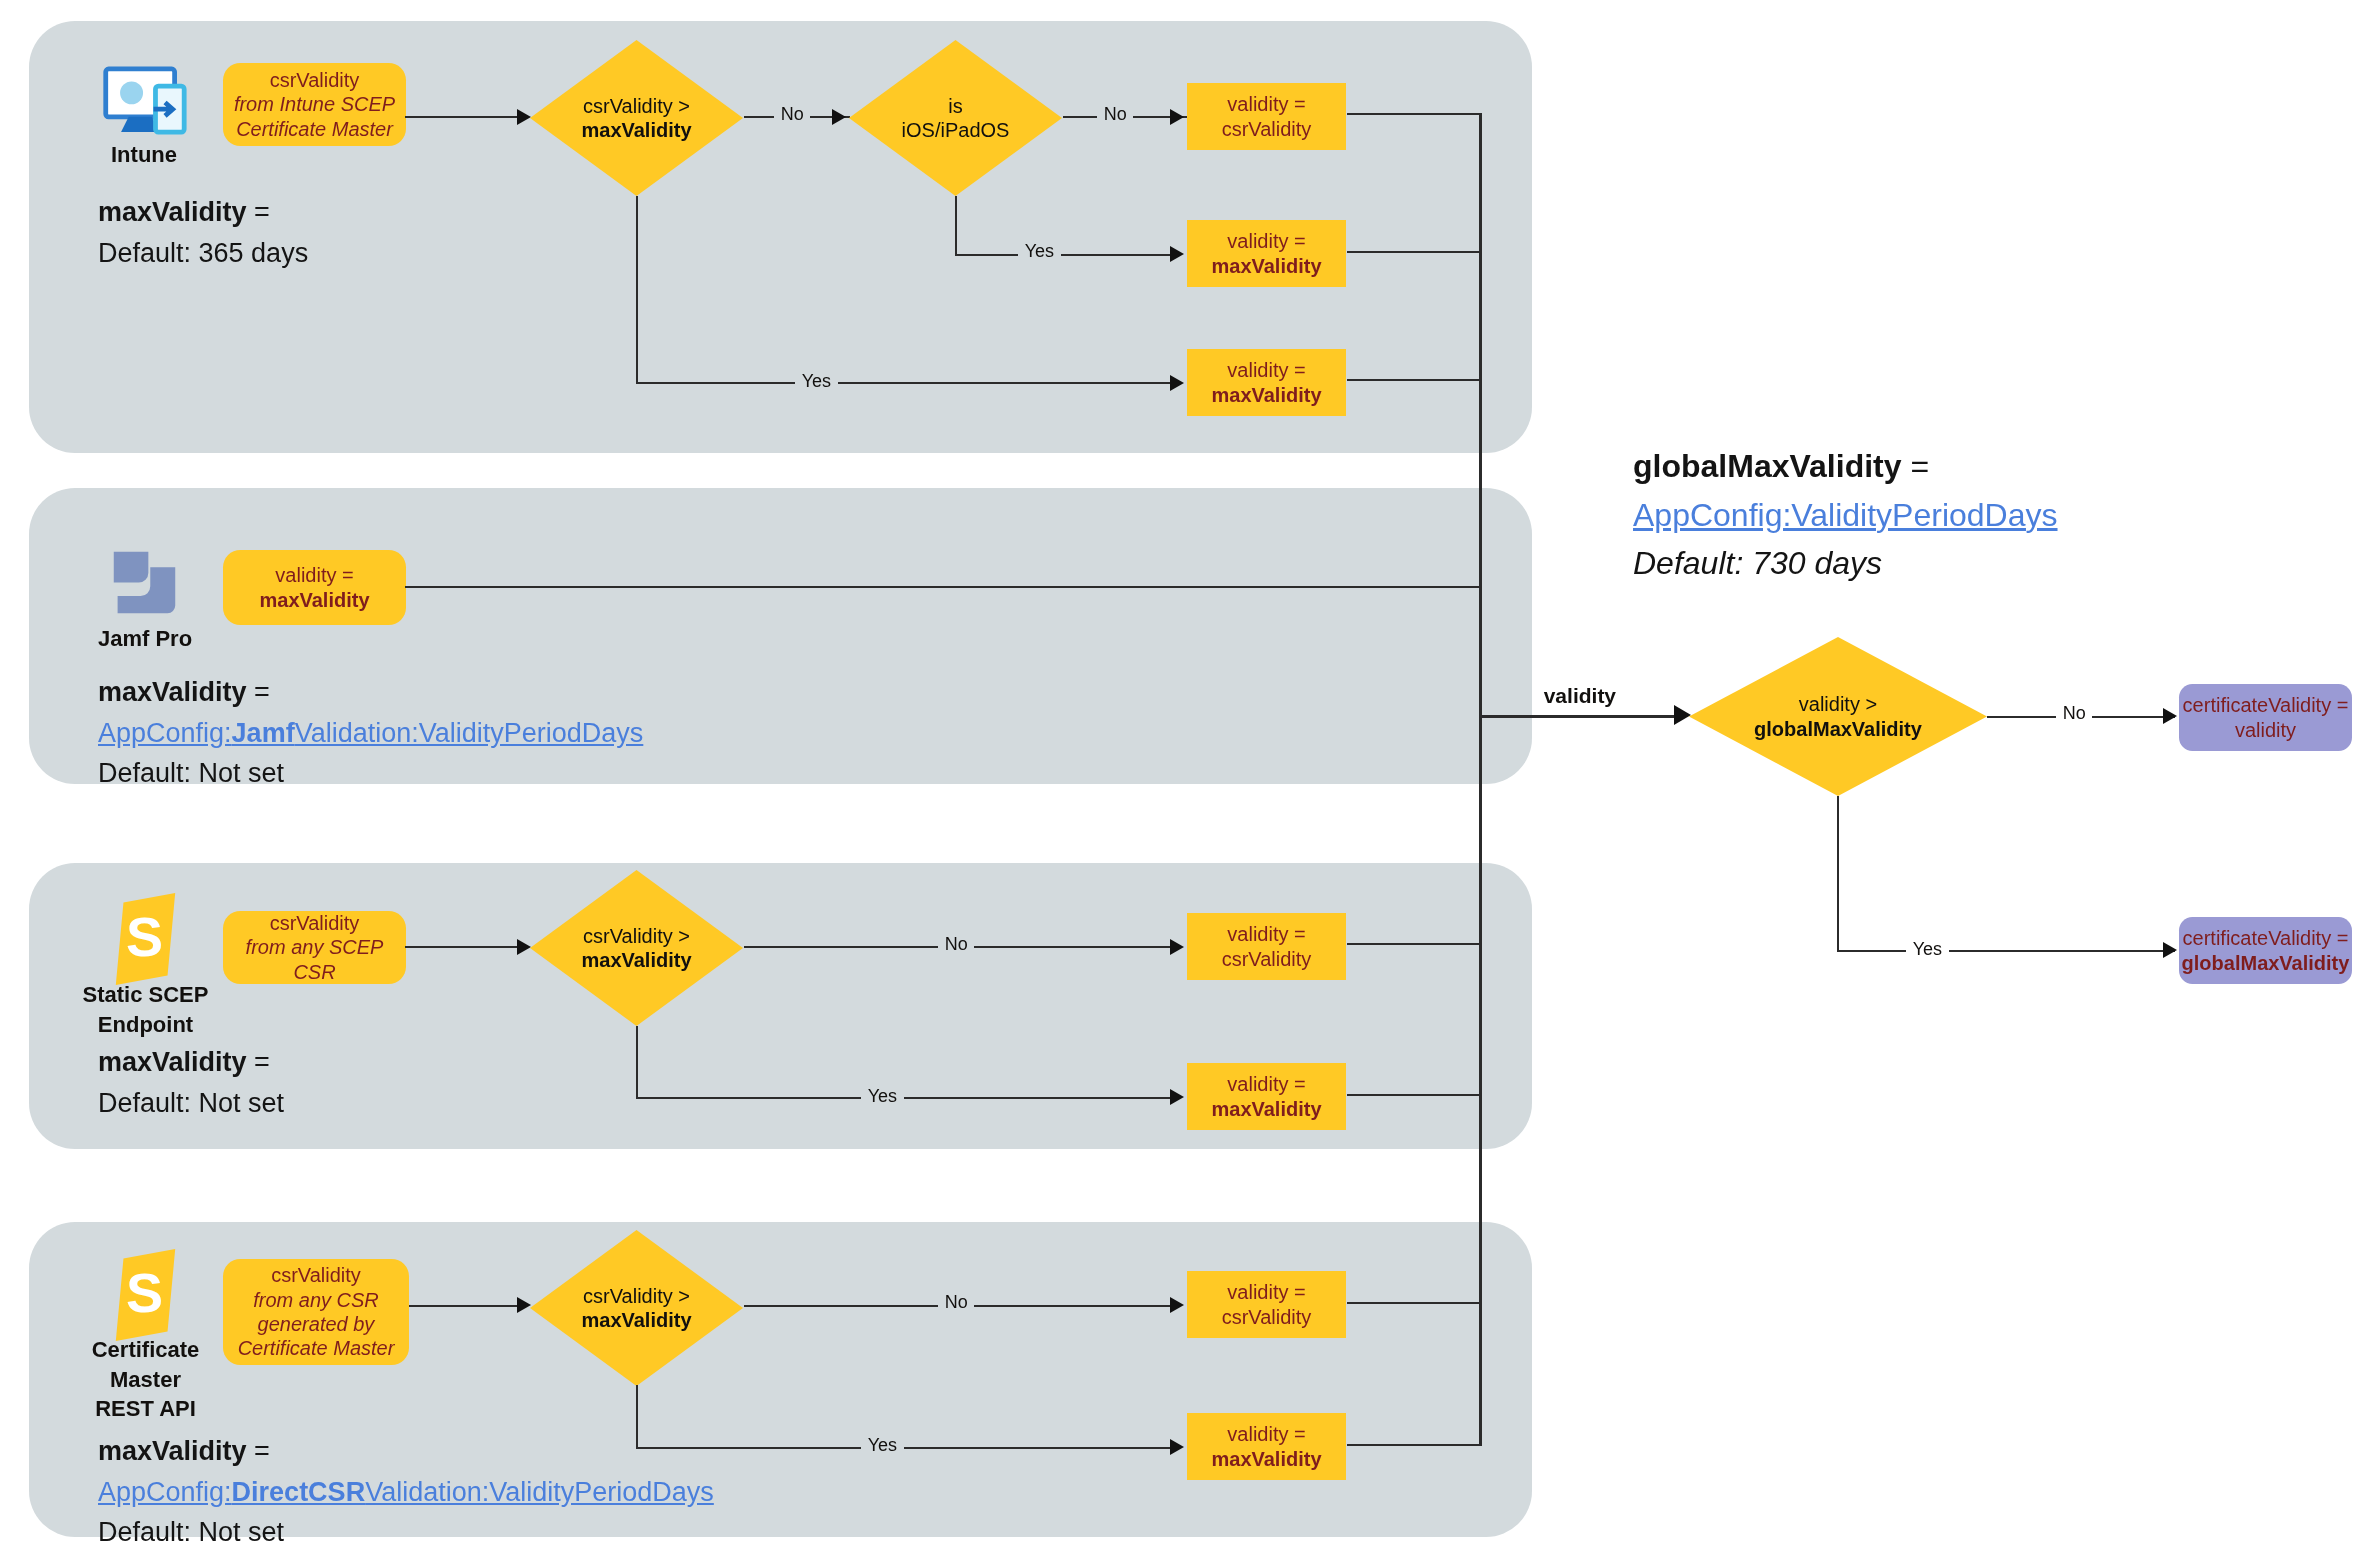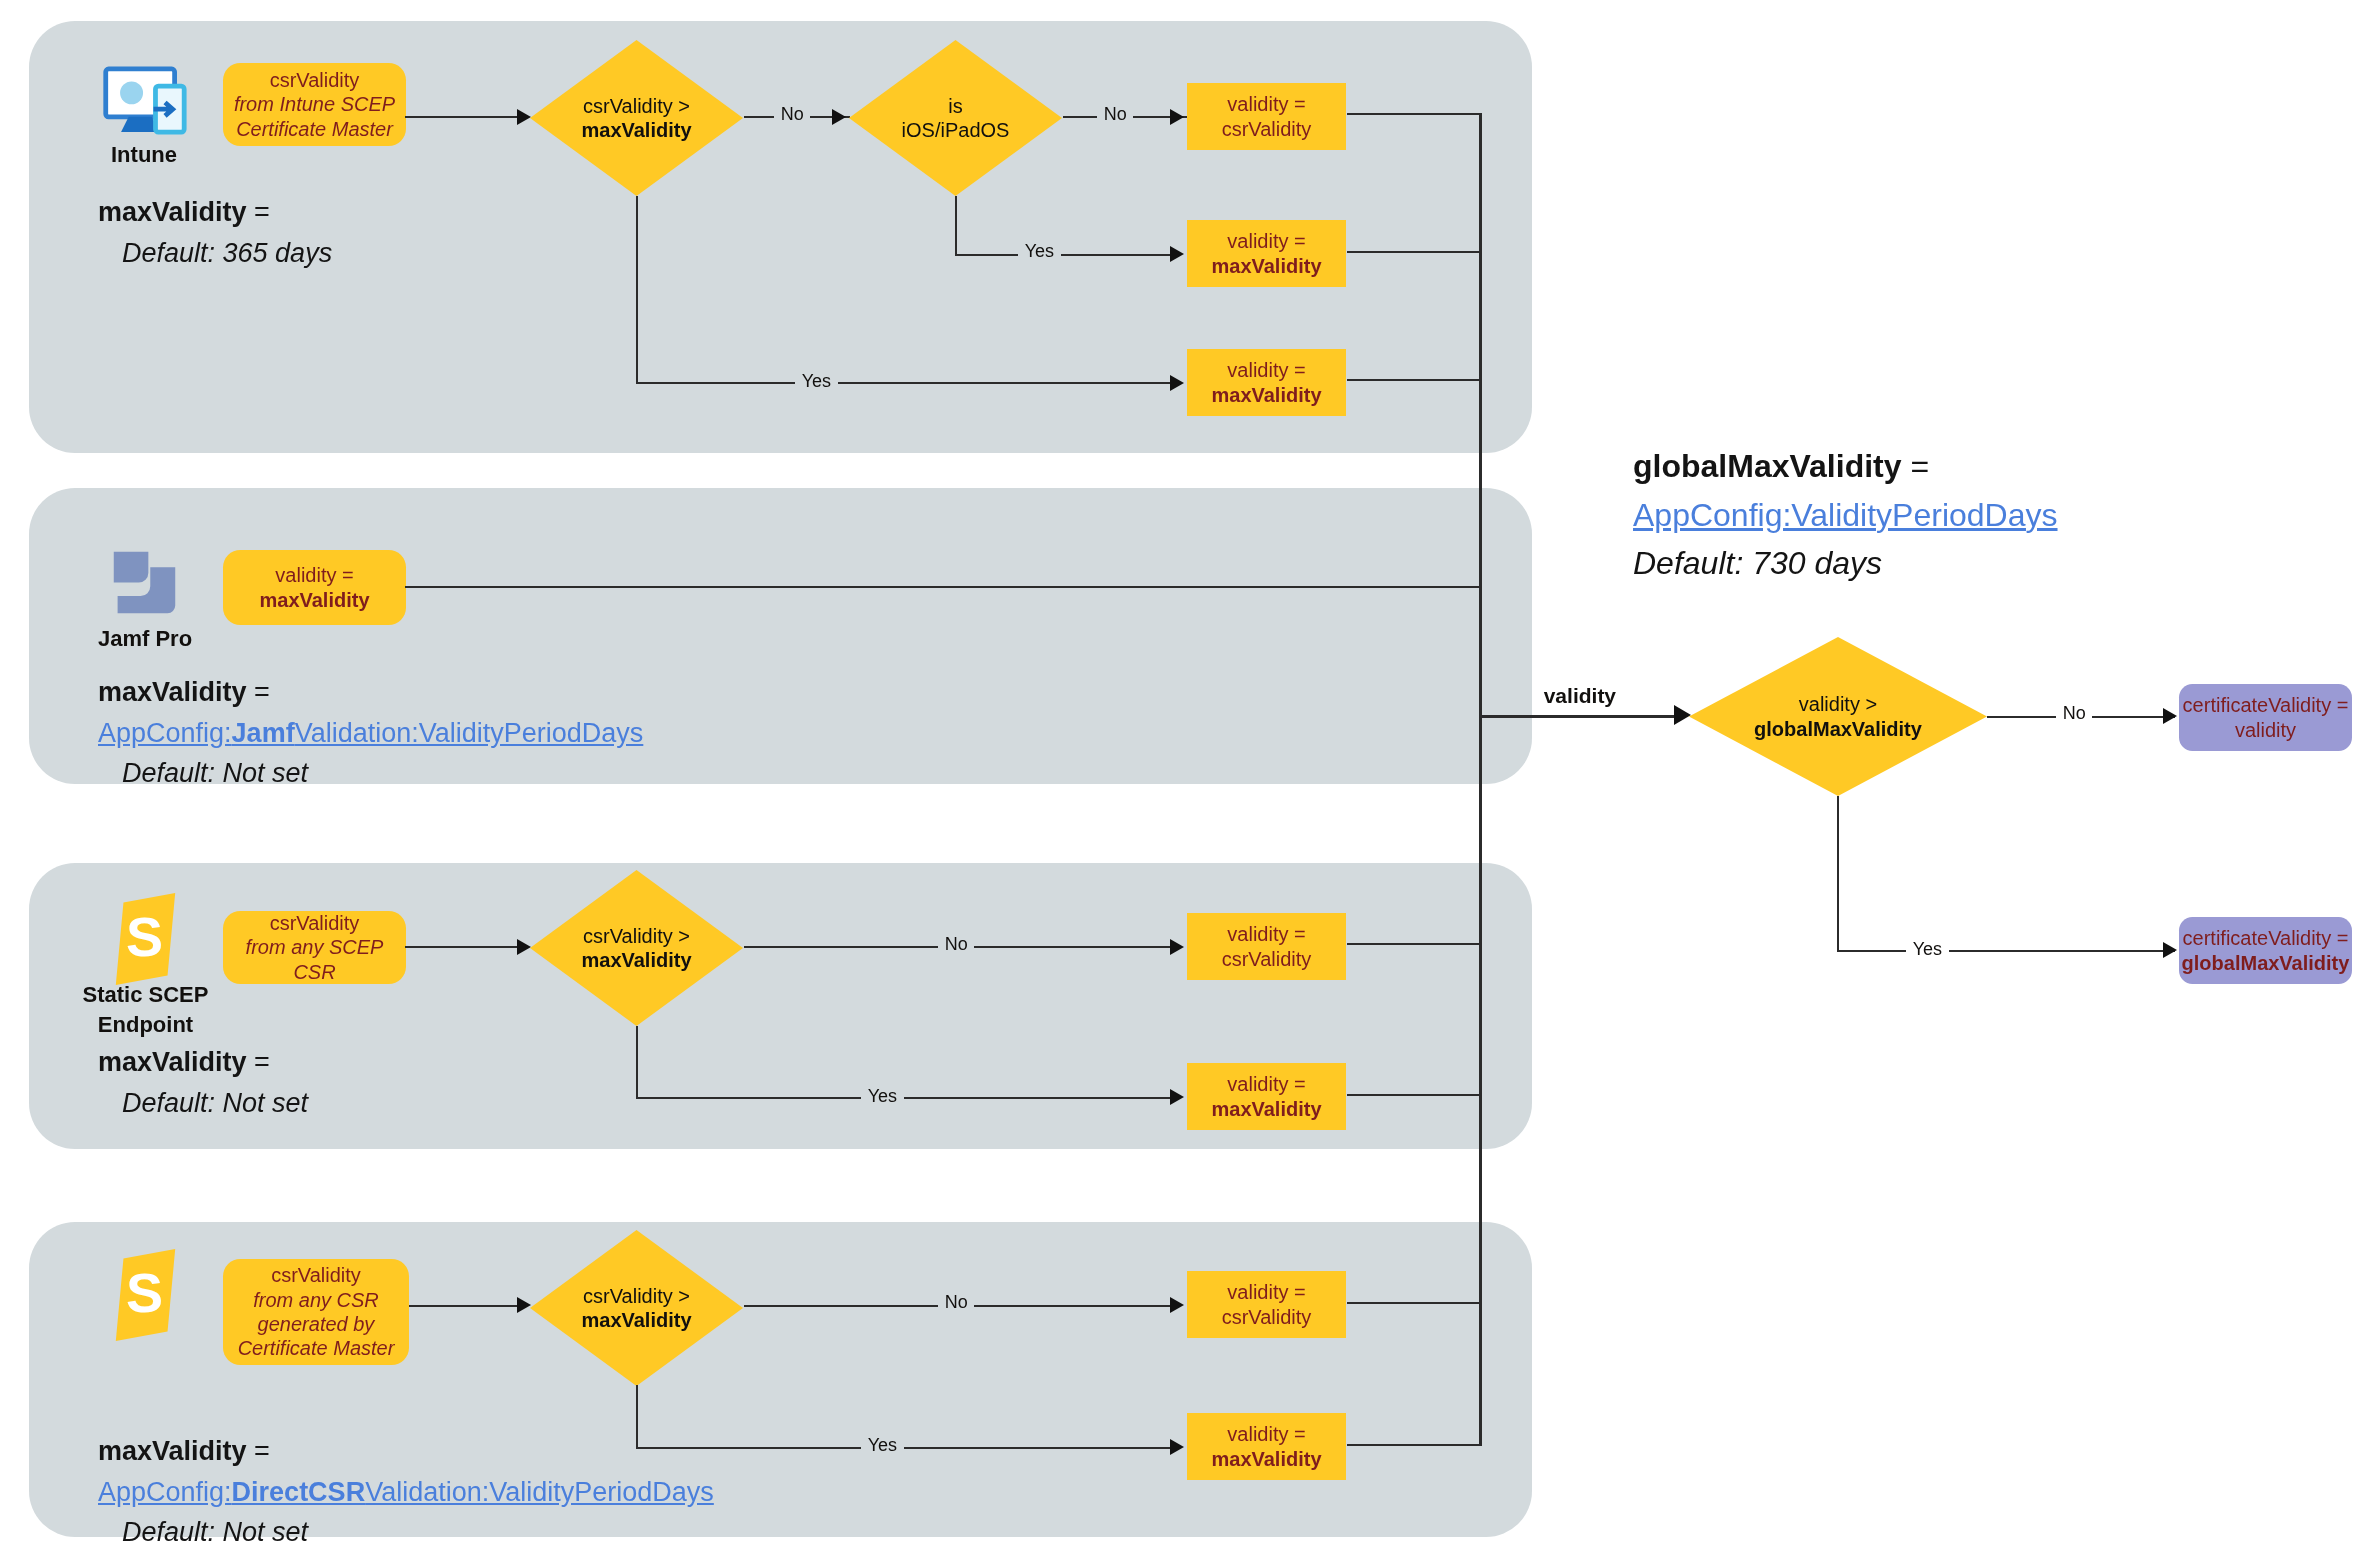--- a/index.html
+++ b/index.html
@@ -34,21 +34,21 @@
   .elabel.onwhite{background:#ffffff;}
   .elabel.bold{font-weight:bold;font-size:21px;}
 
   .caption{position:absolute;font-size:22px;font-weight:bold;color:#12100e;
            text-align:center;line-height:1.35;}
 
   .cfg{position:absolute;font-size:27px;color:#141414;line-height:1.5;}
   .cfg .k{font-weight:bold;}
   .cfg .lnk{color:#4a7fdc;text-decoration:underline;}
   .cfg .lnk b{font-weight:bold;}
-  .cfg .def{font-style:italic;margin-left:24px;}
+  .cfg .def{}
 
   .gcfg{position:absolute;font-size:32px;color:#141414;line-height:1.52;}
   .gcfg .k{font-weight:bold;}
   .gcfg .lnk{color:#4a7fdc;text-decoration:underline;}
   .gcfg .def{font-style:italic;}
 
   .ico{position:absolute;}
   .b{font-weight:bold;}
   .i{font-style:italic;}
 </style>
@@ -233,20 +233,25 @@
   </div>
 
   <div class="panel" style="left:29px;top:1222px;width:1503px;height:315px;"></div>
 
   <div class="ico" style="left:108px;top:1249px;">
     <svg width="75" height="92" viewBox="0 0 78 96">
       <path d="M16 10 L70 0 L62 86 L8 96 Z" fill="#ffc925"></path>
       <text x="38" y="66" font-family="Liberation Sans, sans-serif" font-size="58" font-weight="bold" fill="#ffffff" text-anchor="middle">S</text>
     </svg>
   </div>
+  <div class="caption" style="left:54px;top:1335px;width:183px;">
+    <div>Certificate</div>
+    <div>Master</div>
+    <div>REST API</div>
+  </div>
 
   <div class="node rbox" style="left:223px;top:1259px;width:186px;height:106px;">
     <div>
       <div>csrValidity</div>
       <div class="i">from any CSR</div>
       <div class="i">generated by</div>
       <div class="i">Certificate Master</div>
     </div>
   </div>
 

